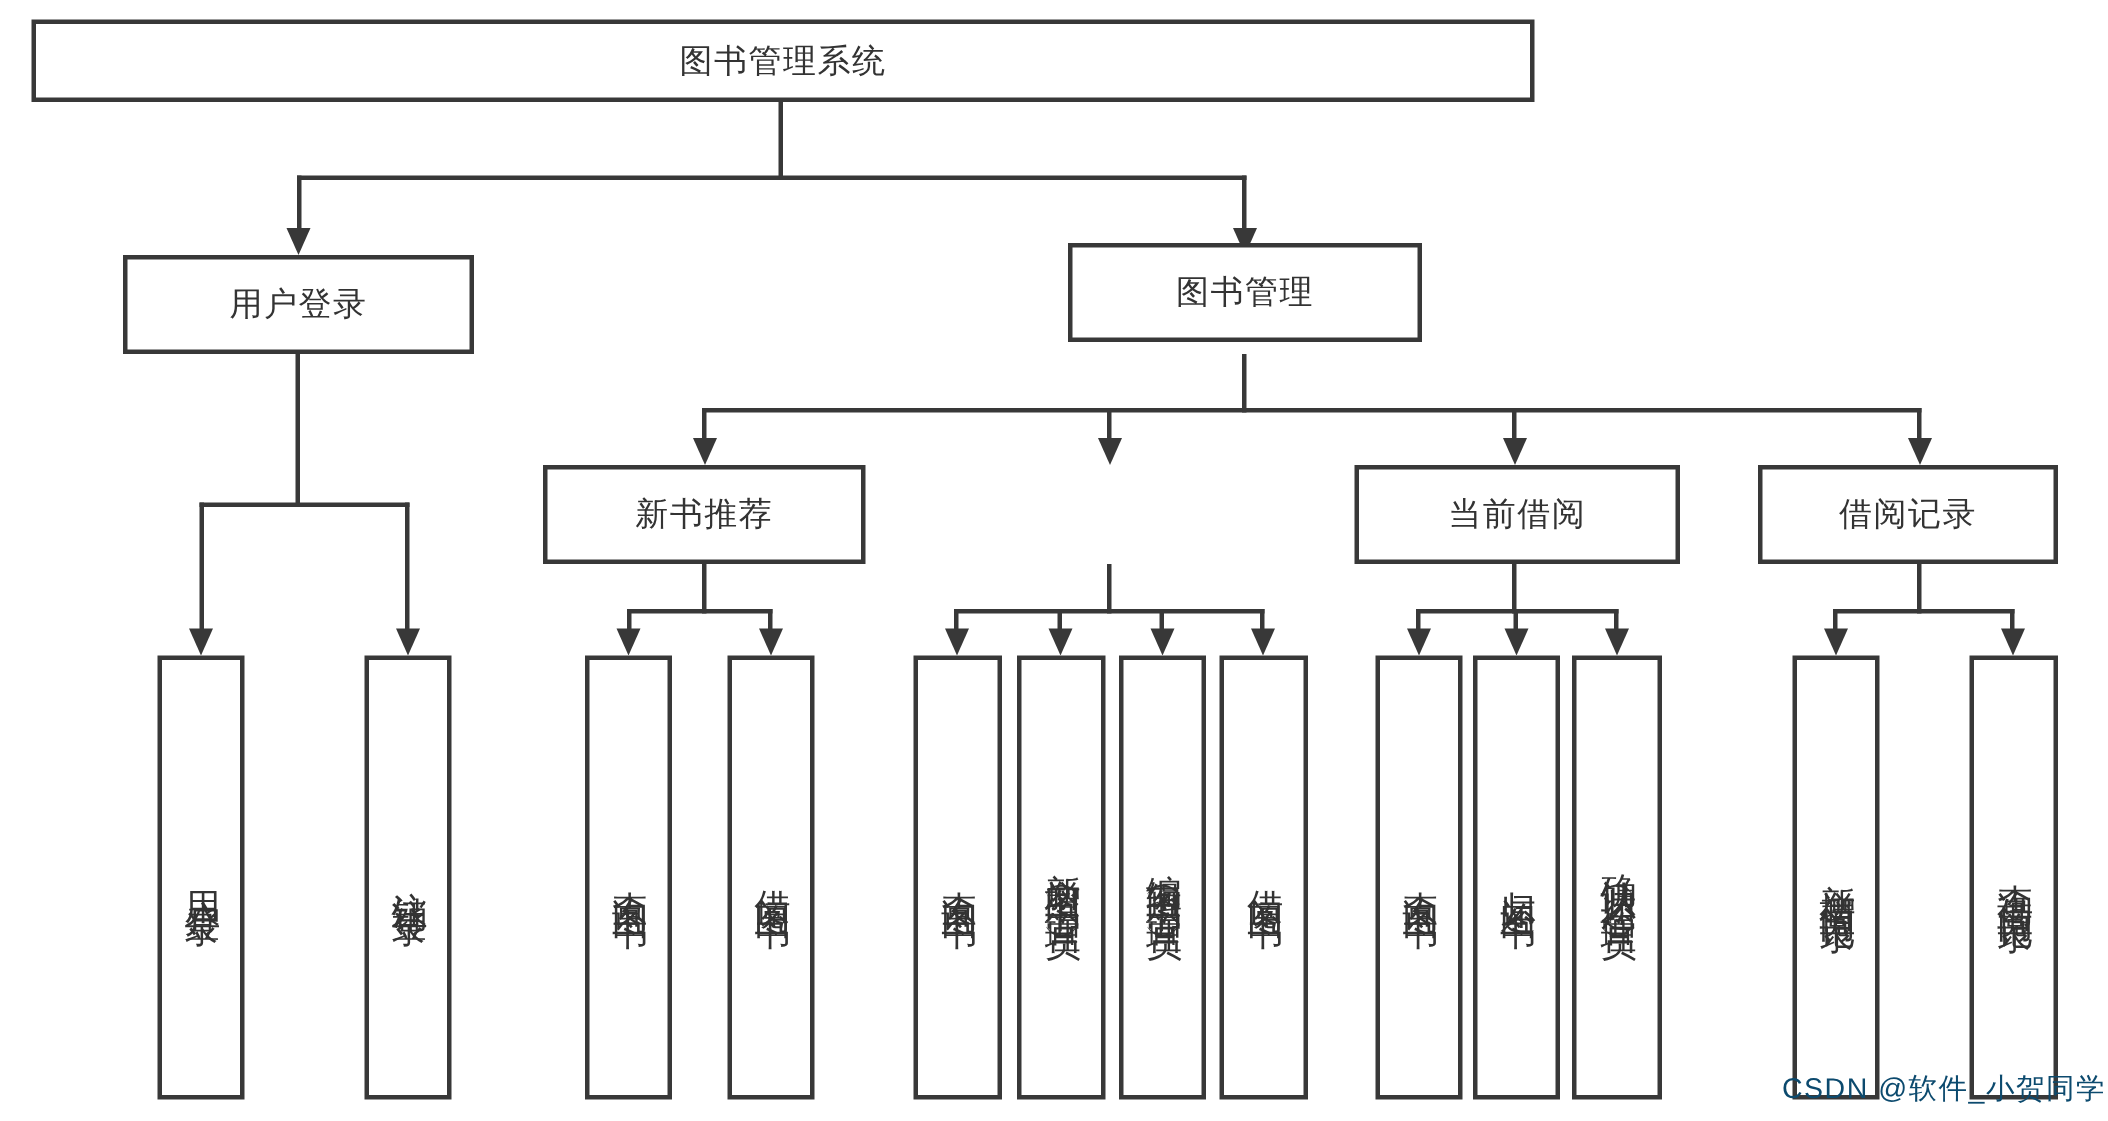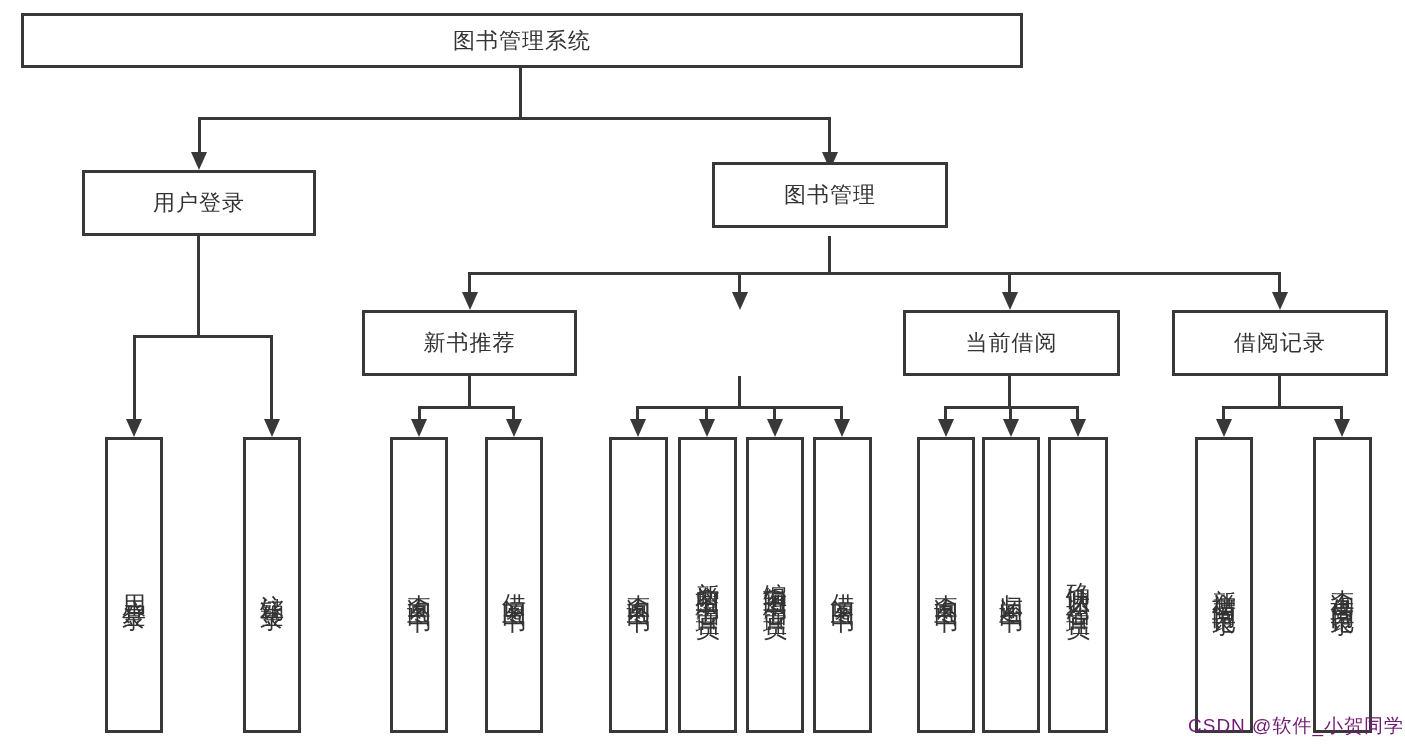--- a/index.html
+++ b/index.html
@@ -43,21 +43,21 @@
   .a{
     position:absolute;width:0;height:0;
     border-left:8px solid transparent;
     border-right:8px solid transparent;
     border-top:18px solid #383838;
   }
   .watermark{
     position:absolute;
     left:1188px;top:713px;
     font-size:19px;
-    color:#701a75;
+    color:#0c4a6e;
     letter-spacing:1px;
     white-space:nowrap;
   }
 </style>
 </head>
 <body>
 
 <div id="canvas">
 
   <div class="node" style="left:21px;top:13px;width:1002px;height:55px;">图书管理系统</div>
@@ -85,21 +85,21 @@
   <i class="a" style="left:462px;top:292px;"></i>
   <i class="v" style="left:738px;top:272px;height:22px;"></i>
   <i class="a" style="left:732px;top:292px;"></i>
   <i class="v" style="left:1008px;top:272px;height:22px;"></i>
   <i class="a" style="left:1002px;top:292px;"></i>
   <i class="v" style="left:1278px;top:272px;height:22px;"></i>
   <i class="a" style="left:1272px;top:292px;"></i>
 
   <div class="node" style="left:362px;top:310px;width:215px;height:66px;text-align:right;">新书推荐</div>
   <div class="node" style="left:903px;top:310px;width:217px;height:66px;">当前借阅</div>
-  <div class="node" style="left:1172px;top:310px;width:216px;height:66px;">借阅记录</div>
+  <div class="node" style="left:1172px;top:310px;width:200px;height:66px;">借阅记录</div>
 
   <i class="v" style="left:468px;top:376px;height:33px;"></i>
   <i class="h" style="left:418px;top:406px;width:97px;"></i>
   <i class="v" style="left:418px;top:406px;height:15px;"></i>
   <i class="a" style="left:411px;top:419px;"></i>
   <i class="v" style="left:512px;top:406px;height:15px;"></i>
   <i class="a" style="left:506px;top:419px;"></i>
 
   <i class="v" style="left:738px;top:376px;height:33px;"></i>
   <i class="h" style="left:636px;top:406px;width:207px;"></i>

